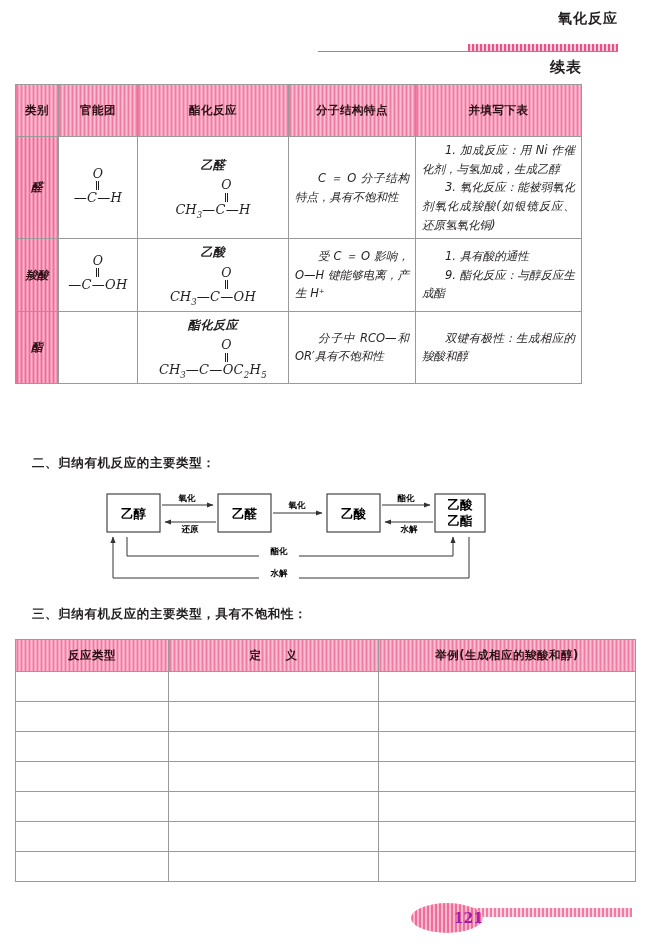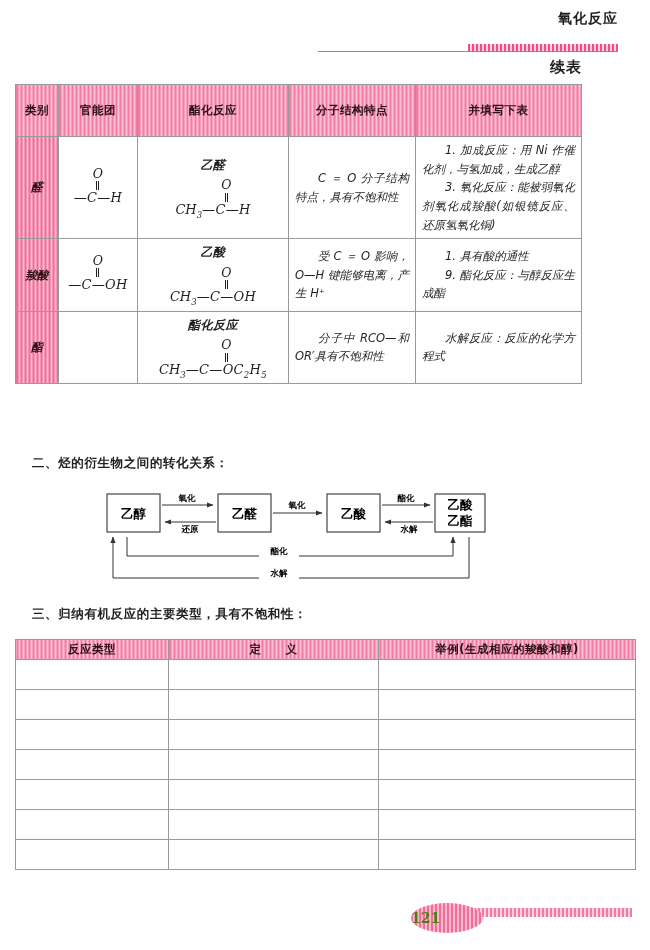--- a/index.html
+++ b/index.html
@@ -170,21 +170,21 @@
   }
   table.blank td, table.blank th { border: 1px solid #9a9a9a; }
   table.blank th {
     background-image: repeating-linear-gradient(
       90deg,
       #f07ba3 0px, #f07ba3 2px,
       #fbc0d4 2px, #fbc0d4 4px);
     font-size: 11.5px;
     font-weight: bold;
     color: #2a1014;
-    height: 20px;
+    height: 32px;
     letter-spacing: 0.5px;
   }
   table.blank td { height: 30px; }
 
   
   .footer { position: absolute; left: 0; top: 900px; width: 650px; height: 40px; }
   .foot-bar {
     position: absolute;
     left: 430px;
     top: 8px;
@@ -207,25 +207,25 @@
       #ef6d99 0px, #ef6d99 2px,
       #fbb9cf 2px, #fbb9cf 4px);
   }
   .foot-num {
     position: absolute;
     left: 411px;
     top: 3px;
     width: 72px;
     height: 30px;
     line-height: 30px;
-    text-align: left;
+    text-align: right;
     font-family: "DejaVu Serif", serif;
     font-size: 14px;
     font-weight: bold;
-    color: #4d7c0f;
+    color: #a21caf;
   }
 </style>
 </head>
 <body>
 
 <div class="running-head">氧化反应</div>
 <div class="head-rule">
   <div class="thin"></div>
   <div class="striped"></div>
 </div>
@@ -302,28 +302,28 @@
       <td class="ctr"></td>
       <td class="ctr">
         <span class="fname">酯化反应</span>
         <span class="formula"><span class="lead"><span style="font-size:13px">CH</span><sub>3</sub></span><span class="stack"><span class="top oxy">O</span><span class="dbl"></span><span class="chain"><span>—C—OC</span><sub>2</sub><span>H</span><sub>5</sub></span></span>
         </span>
       </td>
       <td class="just">
         <p>分子中 RCO—和 OR′具有不饱和性</p>
       </td>
       <td class="just">
-        <p>水解反应：反应的化学方程式</p>
+        <p>双键有极性：生成相应的羧酸和醇</p>
       </td>
     </tr>
   </tbody>
 </table>
 </div>
 
-<div class="sec-head" id="sec2">二、烃的衍生物之间的转化关系：</div>
+<div class="sec-head" id="sec2">二、归纳有机反应的主要类型：</div>
 
 <div class="flow">
 <svg width="440" height="105" viewBox="0 0 440 105" xmlns="http://www.w3.org/2000/svg">
   <defs>
     <marker id="ah" markerWidth="7" markerHeight="7" refX="6" refY="2.6" orient="auto">
       <path d="M0,0 L6.5,2.6 L0,5.2 z" fill="#333"></path>
     </marker>
   </defs>
 
   <rect x="2" y="6" width="53" height="38" fill="#fff" stroke="#333" stroke-width="1.1"></rect>

